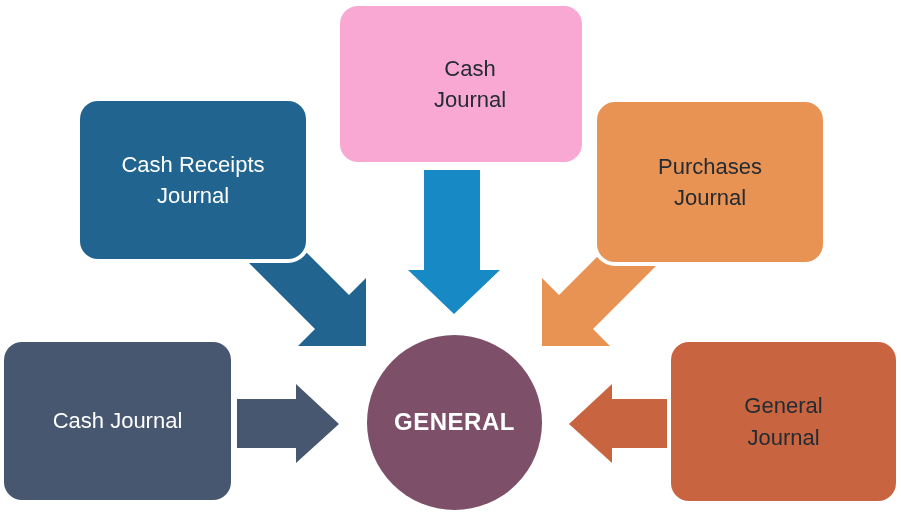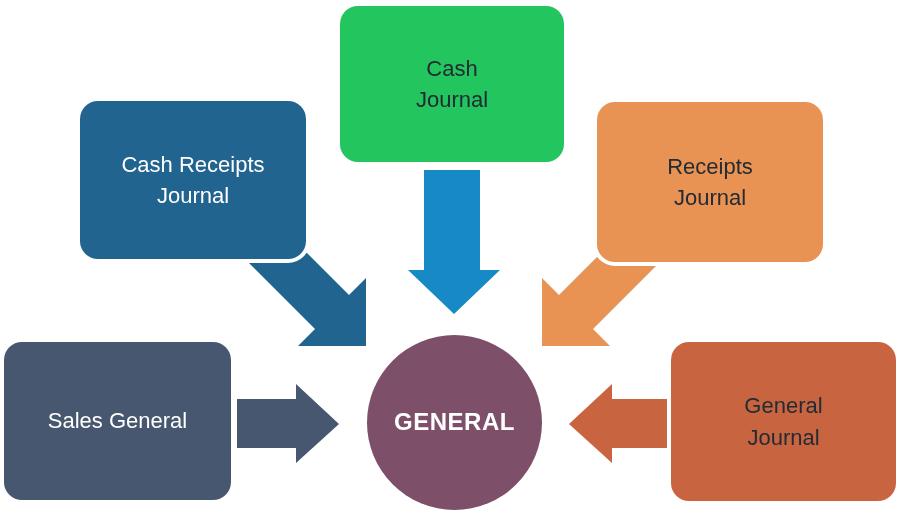--- a/index.html
+++ b/index.html
@@ -80,38 +80,38 @@
   </svg>
 
   <div class="journal-box box-cash-receipts" style="background-color: rgb(32, 100, 143); color: rgb(255, 255, 255);">
     <div class="label">
       <div>Cash Receipts</div>
       <div>Journal</div>
 
     </div>
   </div>
 
-  <div class="journal-box box-cash-disbursements" style="background-color: #22c55e; color: rgb(35, 43, 51);">
+  <div class="journal-box box-cash-disbursements" style="background-color: #f9a8d4; color: rgb(35, 43, 51); padding-left: 18px;">
     <div class="label">
       <div>Cash</div>
       <div>Journal</div>
     </div>
   </div>
 
   <div class="journal-box box-purchases" style="background-color: rgb(232, 146, 84); color: rgb(35, 43, 51);">
     <div class="label">
-      <div>Receipts</div>
+      <div>Purchases</div>
       <div>Journal</div>
 
     </div>
   </div>
 
   <div class="journal-box box-sales" style="background-color: rgb(71, 87, 112); color: rgb(255, 255, 255);">
     <div class="label">
-      <div>Sales General</div>
+      <div>Cash Journal</div>
 
     </div>
   </div>
 
   <div class="journal-box box-general-journal" style="background-color: rgb(200, 101, 64); color: rgb(35, 43, 51);">
     <div class="label">
       <div>General</div>
       <div>Journal</div>
 
     </div>

